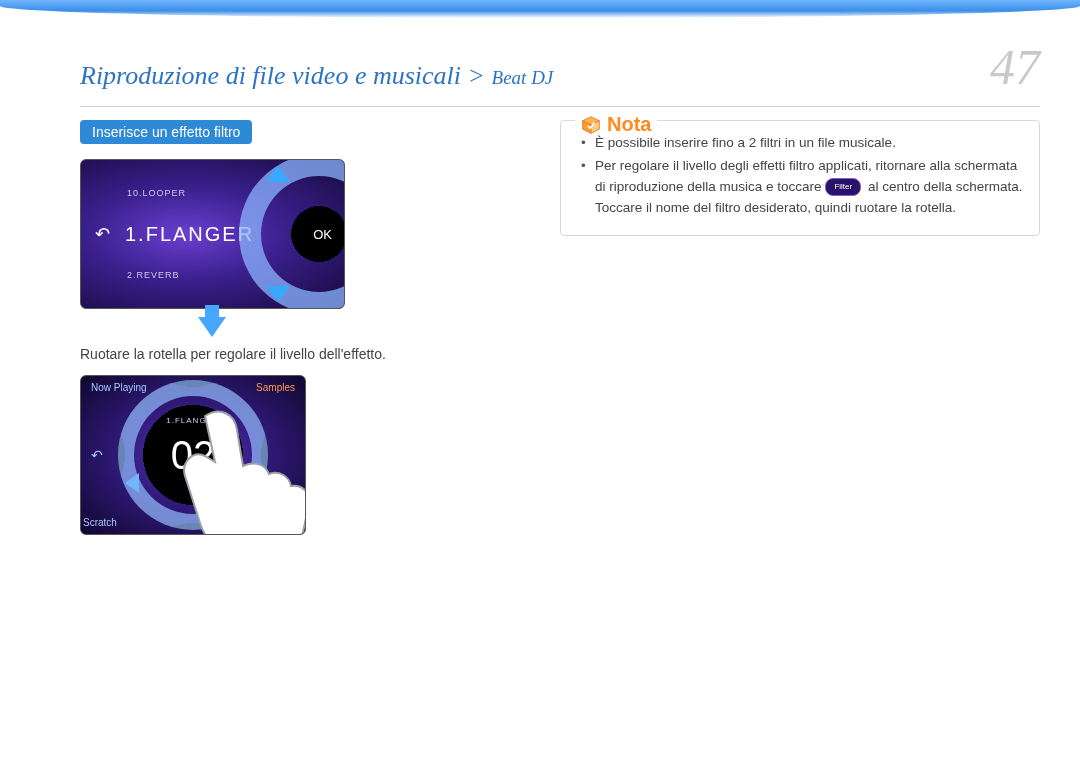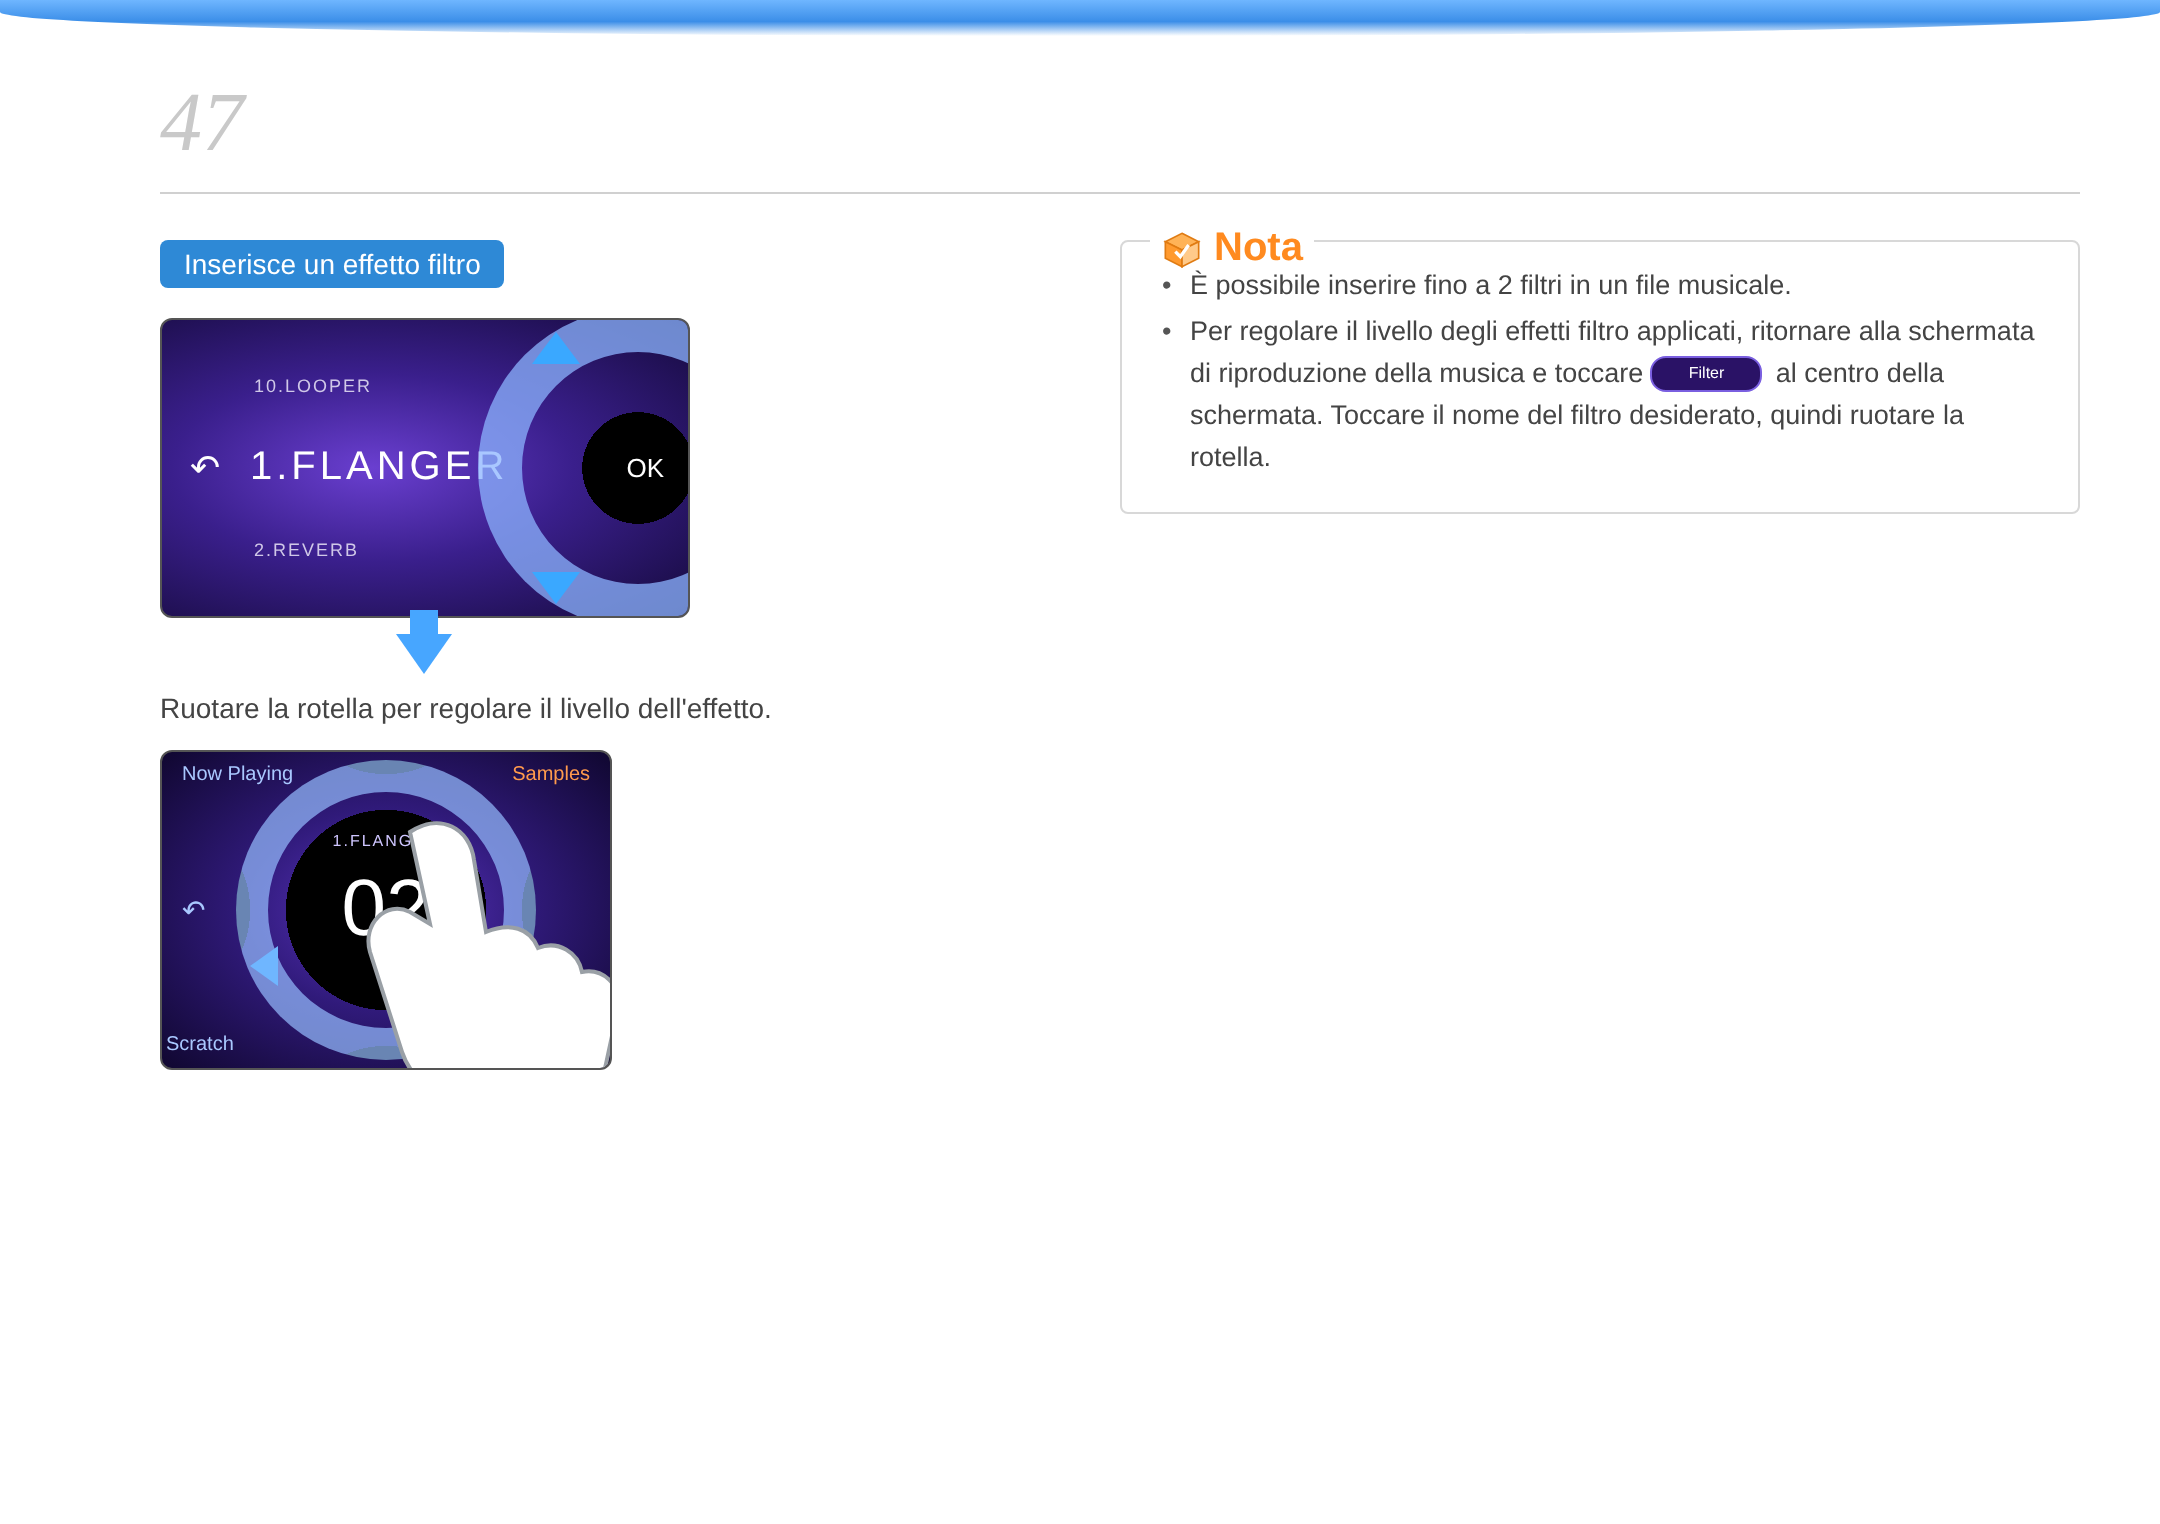--- a/index.html
+++ b/index.html
@@ -36,21 +36,21 @@
     font-size: 26px;
     color: #2d73c4;
     font-style: italic;
   }
   .breadcrumb .sub {
     font-size: 19px;
   }
   .page-num {
     font-family: Georgia, serif;
     font-style: italic;
-    font-size: 42px;
+    font-size: 50px;
     color: #c9c9c9;
   }
   .content {
     position: absolute;
     top: 120px;
     left: 80px;
     right: 40px;
     display: flex;
   }
   .col-left { width: 480px; }
@@ -178,33 +178,36 @@
     display:inline-block;
   }
   .note-box ul { list-style: none; padding-left: 4px; }
   .note-box li { position: relative; padding-left: 14px; margin-bottom: 2px;}
   .note-box li::before { content: "•"; position: absolute; left: 0; top: 0; color:#555;}
   .filter-badge {
     display: inline-block;
     background: #2a1266;
     color: #fff;
     font-size: 8px;
-    padding: 2px 18px;
+    padding: 2px 8px;
     border-radius: 8px;
     vertical-align: middle;
     margin-right: 3px;
     border:1px solid #7a5fe0;
   }
 </style>
 </head>
 <body>
 
 <div class="top-wave"></div>
 
 <div class="header">
+  <div class="breadcrumb">
+    <span>Riproduzione di file video e musicali</span><span> &gt; </span><span class="sub">Beat DJ</span>
+  </div>
   <div class="page-num">47</div>
 </div>
 
 <div class="content">
   <div class="col-left">
     <div class="section-pill">Inserisce un effetto filtro</div>
 
     <div class="device-shot">
       <span class="ds-row top">10.LOOPER</span>
       <span class="ds-back">↶</span>

